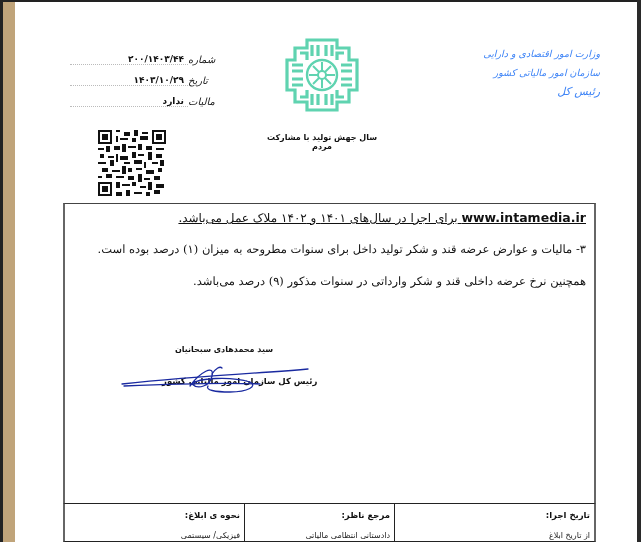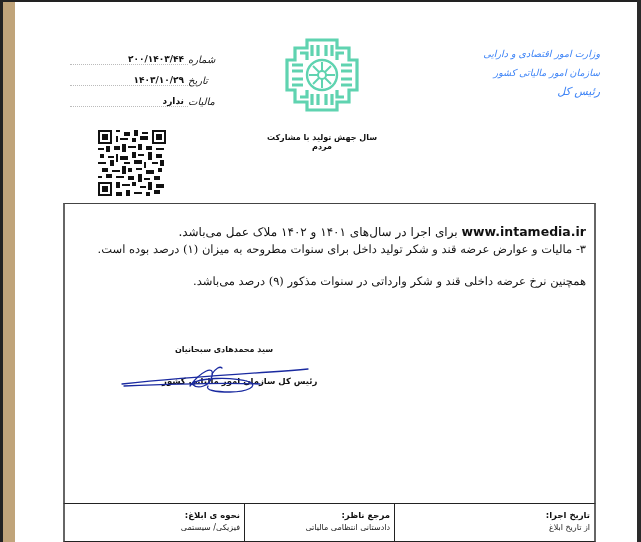--- a/index.html
+++ b/index.html
@@ -30,37 +30,37 @@
   .ministry div { font-size: 9.5px; line-height: 19px; }
   .ministry .chief { font-size: 11px; }
 
   
   .qr { position: absolute; left: 98px; top: 130px; width: 68px; height: 66px; }
 
   
   .main-box { position: absolute; left: 63px; top: 203px; width: 533px; height: 340px;
     border-left: 2px solid #666; border-right: 2px solid #666; border-top: 1px solid #444; box-sizing: border-box; }
   .body-line { position: absolute; right: 8px; direction: rtl; font-family: "DejaVu Serif", serif; font-size: 12px; white-space: nowrap; color: #111; }
-  .line1 { top: 20px; font-size: 12px; }
+  .line1 { top: 6px; font-size: 12px; text-decoration: underline; }
   .line1 .url { font-family: "DejaVu Sans", sans-serif; font-weight: bold; font-size: 12.5px; direction: ltr; unicode-bidi: embed; }
   .line2 { top: 38px; font-size: 11.5px; }
   .line3 { top: 70px; font-size: 11.5px; }
 
   .sig-name { position: absolute; left: 175px; top: 345px; font-size: 8px; font-weight: bold; direction: rtl; }
   .sig-title { position: absolute; left: 162px; top: 376px; font-size: 8.5px; font-weight: bold; direction: rtl; }
   .signature { position: absolute; left: 120px; top: 362px; width: 190px; height: 40px; }
 
   .footer-row { position: absolute; left: 63px; top: 503px; width: 533px; height: 39px; border-top: 1px solid #222; border-bottom: 1px solid #222;
     display: flex; direction: rtl; box-sizing: border-box; border-left: 2px solid #666; border-right: 2px solid #666; }
   .footer-cell { position: relative; box-sizing: border-box; padding: 6px 4px 0 4px; font-size: 8px; direction: rtl; }
   .footer-cell + .footer-cell { border-right: 1px solid #222; }
   .fc-1 { width: 199px; }
   .fc-2 { width: 150px; }
   .fc-3 { flex: 1; }
-  .fc-label { font-weight: bold; font-size: 8.5px; display: block; margin-bottom: 3px; }
+  .fc-label { font-weight: bold; font-size: 8.5px; display: block; margin-bottom: 11px; }
   .fc-value { font-size: 8px; color: #222; }
 </style>
 </head>
 <body>
 
 <div class="frame-top"></div>
 <div class="frame-left"></div>
 <div class="tan-strip"></div>
 <div class="frame-right"></div>
 

